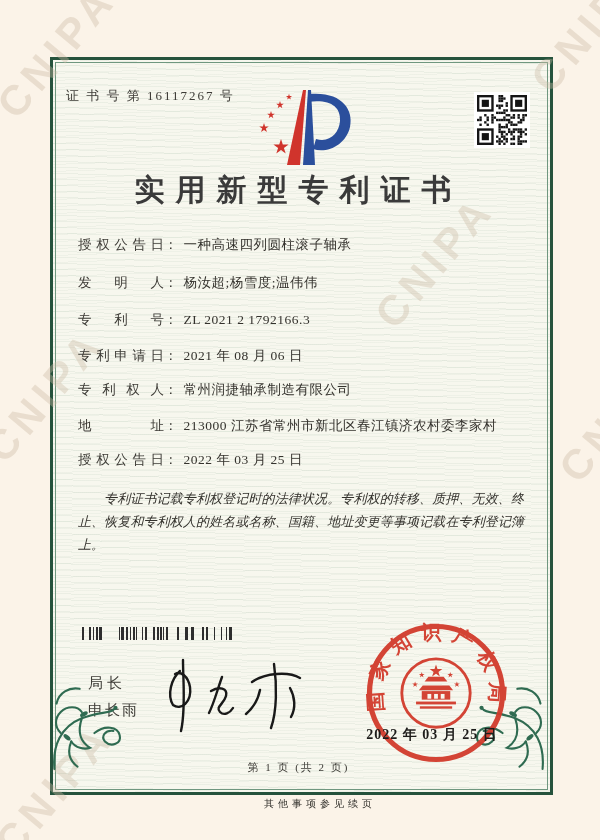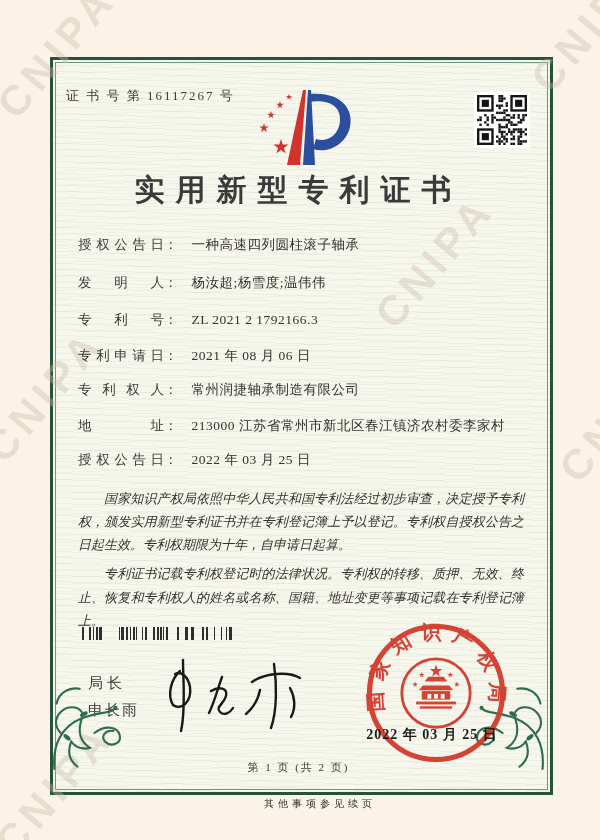--- a/index.html
+++ b/index.html
@@ -21,21 +21,21 @@
   .certno{left:66px;top:87px;font-size:13px;letter-spacing:2px;z-index:2;}
   .logo{left:256px;top:86px;width:100px;height:82px;z-index:2;}
   .qr{left:474px;top:92px;width:56px;height:56px;background:#fff;padding:3px;
       box-sizing:border-box;z-index:2;}
   .title{left:50px;top:170px;width:497px;text-align:center;font-size:30px;font-weight:bold;
          letter-spacing:11px;color:#3a3a3a;z-index:2;}
   
   .frow{left:78px;width:450px;font-size:13.5px;z-index:2;white-space:nowrap;}
   .flabel{display:inline-block;width:86px;text-align:justify;text-align-last:justify;
           vertical-align:bottom;}
-  .fvalue{margin-left:14px;letter-spacing:.5px;color:#34322d;}
+  .fvalue{margin-left:6px;letter-spacing:.5px;color:#34322d;}
   .fgroup2{position:absolute;left:232px;top:0;}
   
   .bodytxt{left:78px;top:487px;width:446px;z-index:2;font-size:13px;line-height:1.78;
            text-align:justify;font-style:italic;color:#33312c;}
   .bodytxt p{margin:0 0 6px 0;text-indent:2em;}
   
   .barcode{left:80px;top:627px;width:152px;height:13px;z-index:2;}
   .signoff-title{left:88px;top:674px;font-size:15px;letter-spacing:4px;z-index:2;}
   .signoff-name{left:88px;top:701px;font-size:15px;letter-spacing:2px;z-index:2;}
   .signature{left:152px;top:655px;width:170px;height:80px;z-index:2;}
@@ -229,21 +229,20 @@
   <span class="flabel">专利权人</span><span>：</span><span class="fvalue">常州润捷轴承制造有限公司</span>
 </div>
 <div class="abs frow" style="top:417px">
   <span class="flabel">地址</span><span>：</span><span class="fvalue">213000 江苏省常州市新北区春江镇济农村委李家村</span>
 </div>
 <div class="abs frow" style="top:451px">
   <span class="flabel">授权公告日</span><span>：</span><span class="fvalue">2022 年 03 月 25 日</span>
 </div>
 
 <div class="abs bodytxt">
-  <p>国家知识产权局依照中华人民共和国专利法经过初步审查，决定授予专利权，颁发实用新型专利证书并在专利登记簿上予以登记。专利权自授权公告之日起生效。专利权期限为十年，自申请日起算。</p>
   <p>专利证书记载专利权登记时的法律状况。专利权的转移、质押、无效、终止、恢复和专利权人的姓名或名称、国籍、地址变更等事项记载在专利登记簿上。</p>
 </div>
 
 <svg class="abs barcode" id="barcode" viewBox="0 0 152 13" preserveAspectRatio="none">
     <rect x="2" y="0" width="2" height="13" fill="#2e2e2e"></rect>
     <rect x="9" y="0" width="2" height="13" fill="#2e2e2e"></rect>
     <rect x="13" y="0" width="1" height="13" fill="#2e2e2e"></rect>
     <rect x="16" y="0" width="2" height="13" fill="#2e2e2e"></rect>
     <rect x="19" y="0" width="3" height="13" fill="#2e2e2e"></rect>
     <rect x="39" y="0" width="1" height="13" fill="#2e2e2e"></rect>

